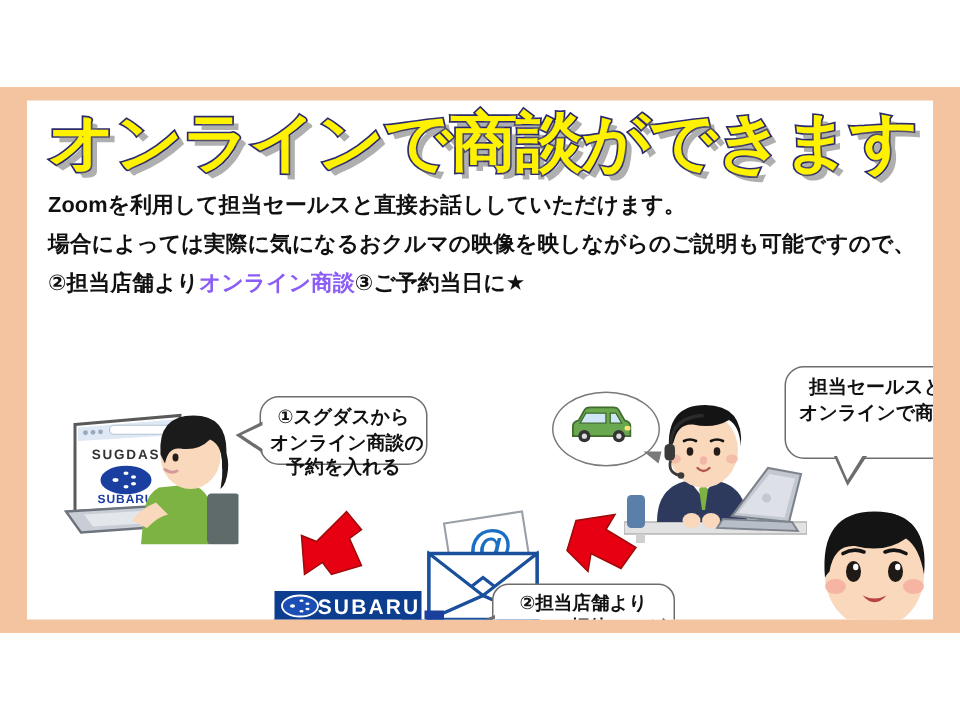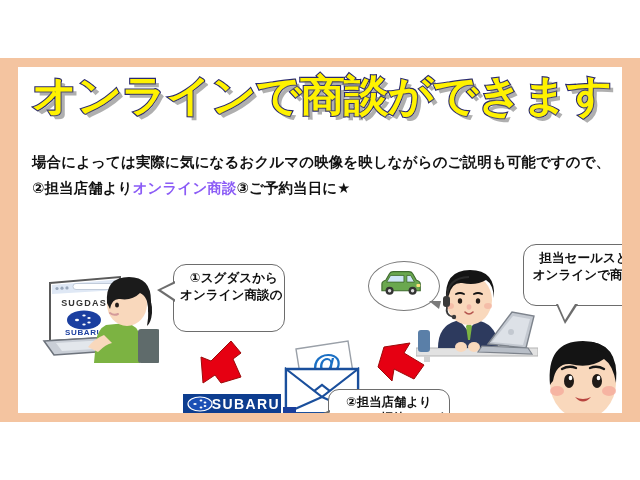--- a/index.html
+++ b/index.html
@@ -80,21 +80,21 @@
     font-weight: bold;
     color: #111111;
     font-size: 12.6px;
     line-height: 16.5px;
     padding: 5px 6px 5px 6px;
     white-space: nowrap;
   }
 
   
   #bubble-1 {
-    left: 155px; top: 197px; width: 112px; height: 68px; text-align: right;
+    left: 155px; top: 197px; width: 112px; height: 46px;
   }
   #bubble-1 .tail-outer {
     position: absolute; left: -17px; top: 16px;
     width: 0; height: 0;
     border-top: 9px solid transparent;
     border-bottom: 12px solid transparent;
     border-right: 18px solid #6d6d6d;
   }
   #bubble-1 .tail-inner {
     position: absolute; left: -13px; top: 18px;
@@ -175,20 +175,21 @@
   #arrow-2        { left: 356px; top: 272px; width: 62px; height: 52px; }
 </style>
 </head>
 <body>
 
 <div id="banner">
   <div id="banner-inner">
 
     <div id="headline">オンラインで商談ができます！！</div>
 
+    <div class="body-line" id="body-line-1">Zoomを利用して担当セールスと直接お話ししていただけます。</div>
     <div class="body-line" id="body-line-2">場合によっては実際に気になるおクルマの映像を映しながらのご説明も可能ですので、</div>
     <div class="body-line" id="body-line-3">
       <span>②担当店舗より</span><span class="red-emph">オンライン商談</span><span>③ご予約当日に★</span>
     </div>
 
     <div class="illus" id="illus-sugdas">
       <svg viewBox="0 0 125 100" width="125" height="100">
 
         <g>
           <path d="M16 20 L86 14 L86 74 L16 78 Z" fill="#ffffff" stroke="#5a5a5a" stroke-width="2"></path>
@@ -227,20 +228,21 @@
 
         <rect x="104" y="66" width="22" height="34" rx="3" fill="#5f6b6b"></rect>
       </svg>
     </div>
 
     <div class="bubble" id="bubble-1">
       <div class="tail-outer"></div>
       <div class="tail-inner"></div>
       <div>①スグダスから</div>
       <div>オンライン商談の</div>
+      <div>予約を入れる</div>
     </div>
 
     <div id="car-bubble">
       <svg viewBox="0 0 70 48" width="68" height="46">
         <g transform="translate(9,10)">
           <path d="M4 20 L4 13 q0 -3 4 -4 l4 -7 q1 -2 4 -2 l16 0 q3 0 4 2 l4 7 q4 1 4 4 L44 20 Z" fill="#6aa84f" stroke="#3f6b2f" stroke-width="1.2"></path>
           <path d="M13 4 l14 0 l0 7 l-18 0 z" fill="#cfe6f7" stroke="#3f6b2f" stroke-width=".9"></path>
           <path d="M30 4 l4 0 l4 7 l-8 0 z" fill="#cfe6f7" stroke="#3f6b2f" stroke-width=".9"></path>
           <circle cx="12" cy="20" r="4.2" fill="#333333"></circle>
           <circle cx="12" cy="20" r="1.8" fill="#dddddd"></circle>

